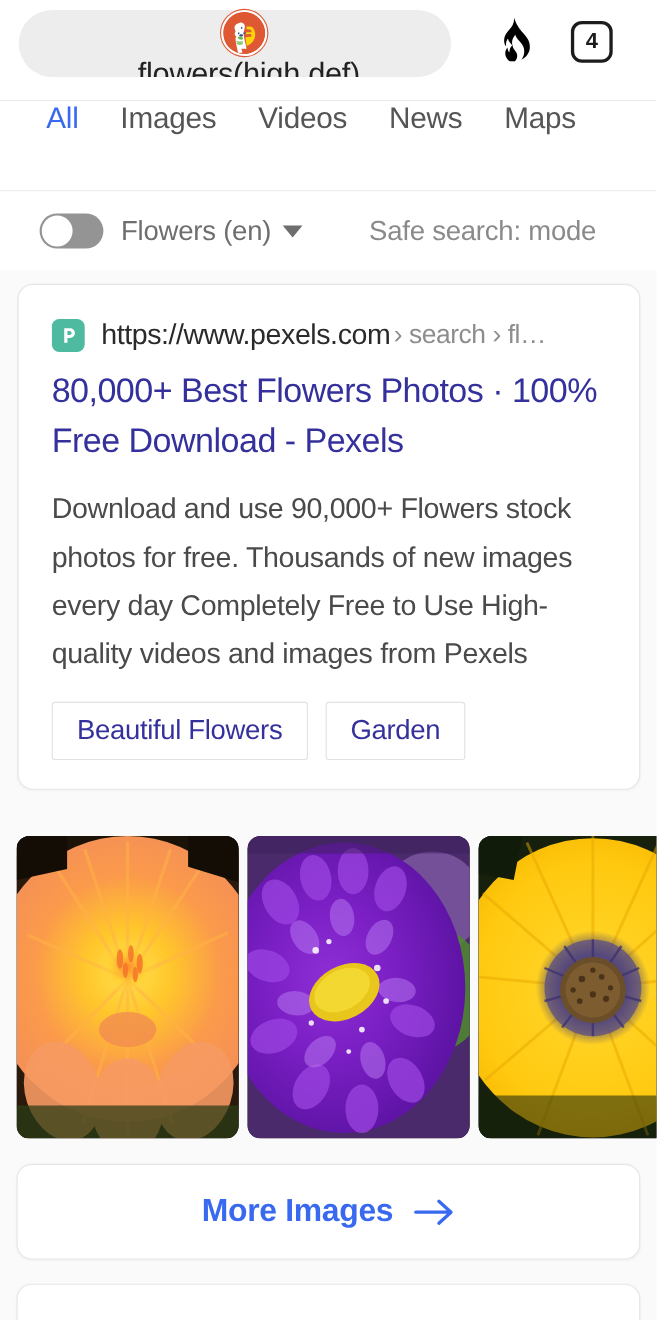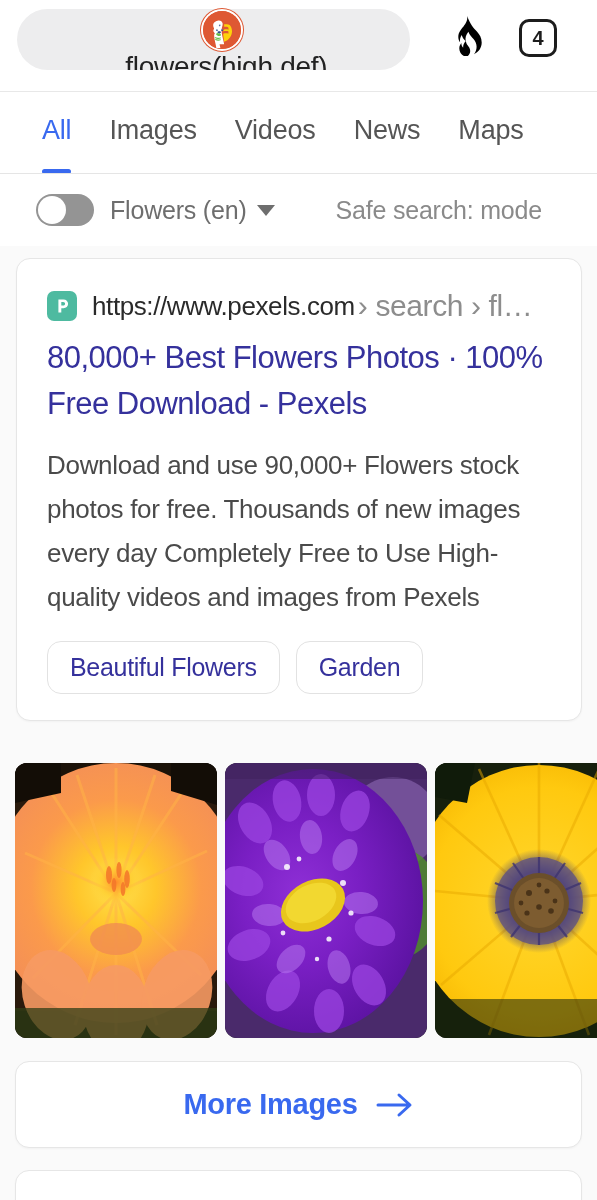--- a/index.html
+++ b/index.html
@@ -68,21 +68,20 @@
   }
 
   
   .serp-tabs {
     position: relative;
     width: 597px;
     height: 82px;
     background: #ffffff;
     border-bottom: 1px solid #e5e5e5;
     display: flex;
-    align-items: center;
     padding-left: 42px;
     overflow: hidden;
   }
   .serp-tab {
     font-size: 27px;
     color: #555555;
     margin-right: 38px;
     white-space: nowrap;
     position: relative;
     padding-bottom: 4px;
@@ -179,21 +178,21 @@
   }
   .favicon svg { width: 20px; height: 20px; display:block; }
   .url-domain {
     margin-left: 15px;
     font-size: 26px;
     color: #2a2a2a;
     letter-spacing: -0.4px;
   }
   .url-path {
     margin-left: 3px;
-    font-size: 30px;
+    font-size: 24px;
     color: #8d8d8d;
     letter-spacing: -0.4px;
   }
 
   .result-title {
     font-size: 31px;
     line-height: 46px;
     color: #35319c;
     letter-spacing: -0.5px;
     margin: 6px 0 16px 0;
@@ -207,21 +206,21 @@
     margin-bottom: 22px;
   }
 
   .chips {
     display: flex;
     gap: 16px;
     white-space: nowrap;
   }
   .chip {
     border: 1px solid #e2e2e2;
-    border-radius: 14px;
+    border-radius: 3px;
     padding: 11px 22px;
     font-size: 25px;
     color: #35319c;
     background: #ffffff;
     letter-spacing: -0.3px;
     flex: 0 0 auto;
   }
 
   
   .image-strip {

